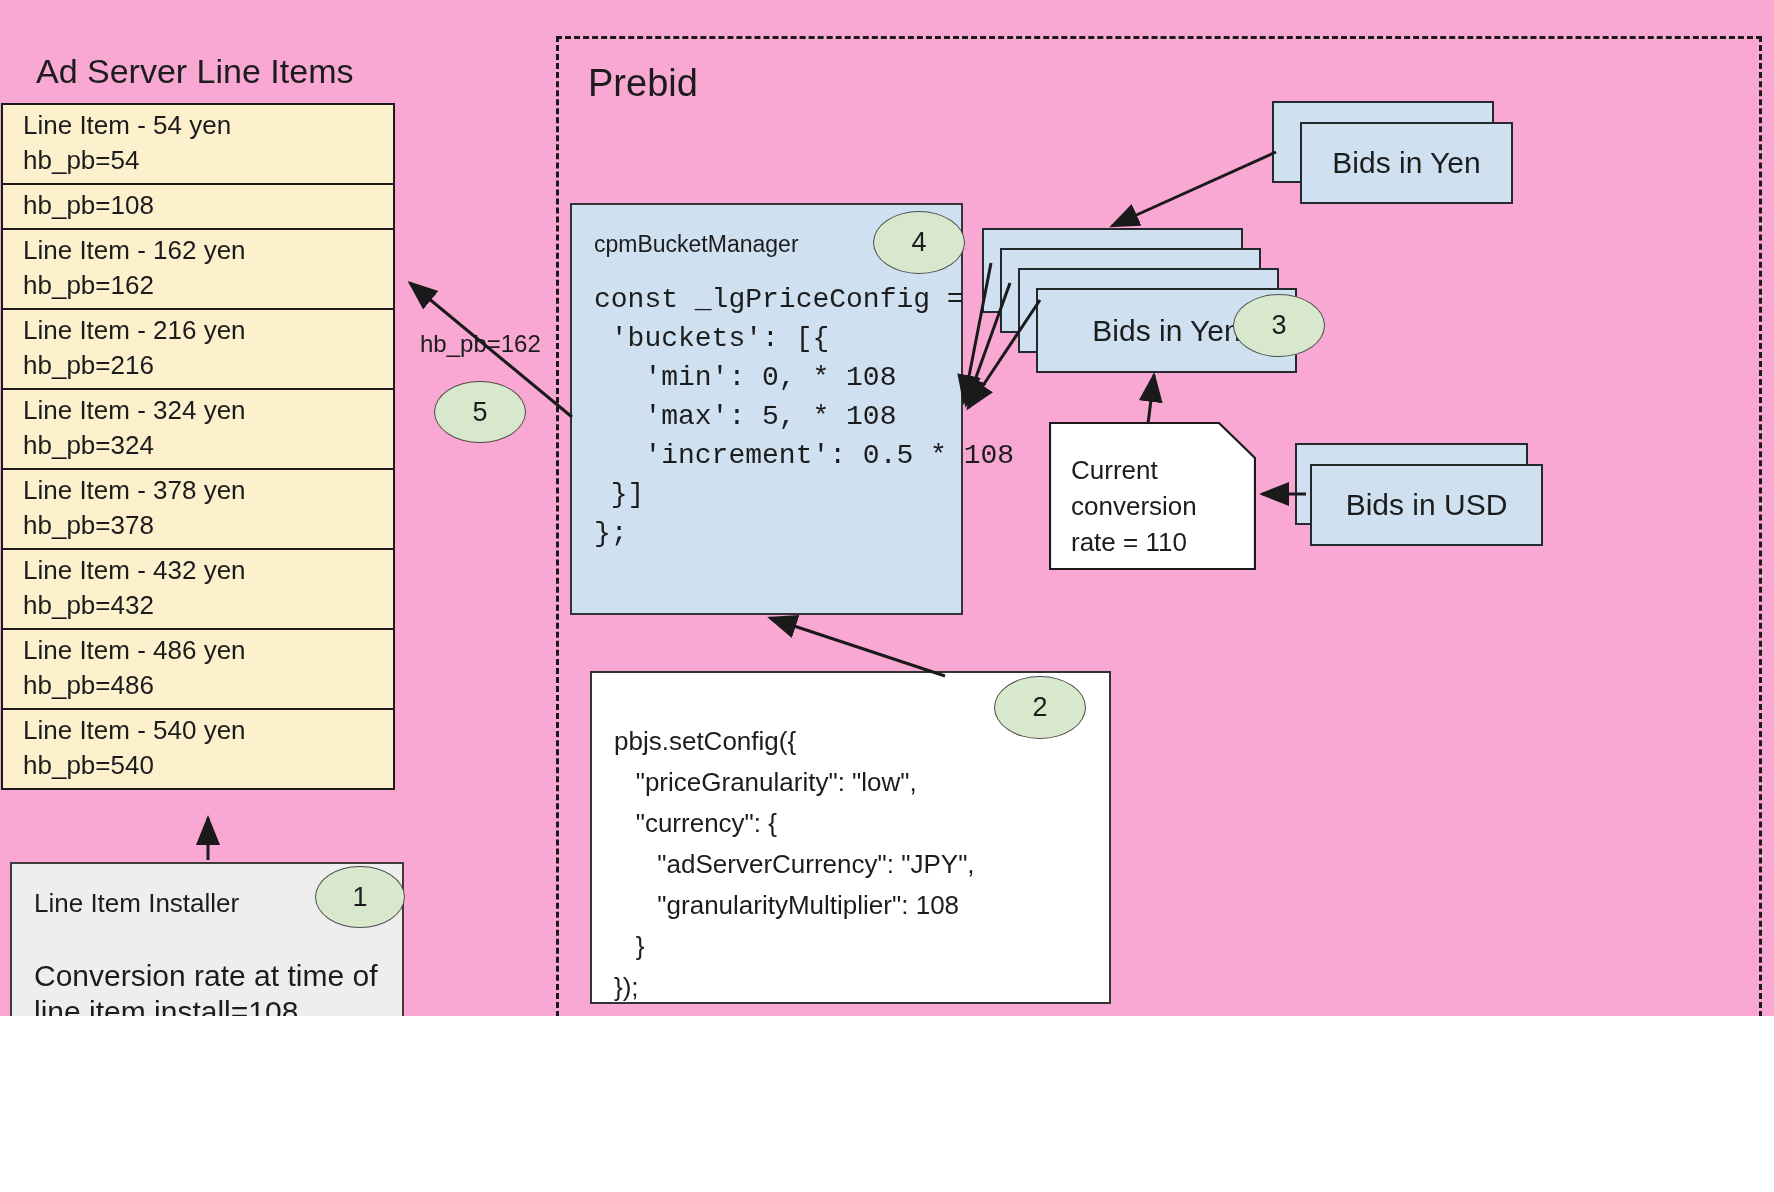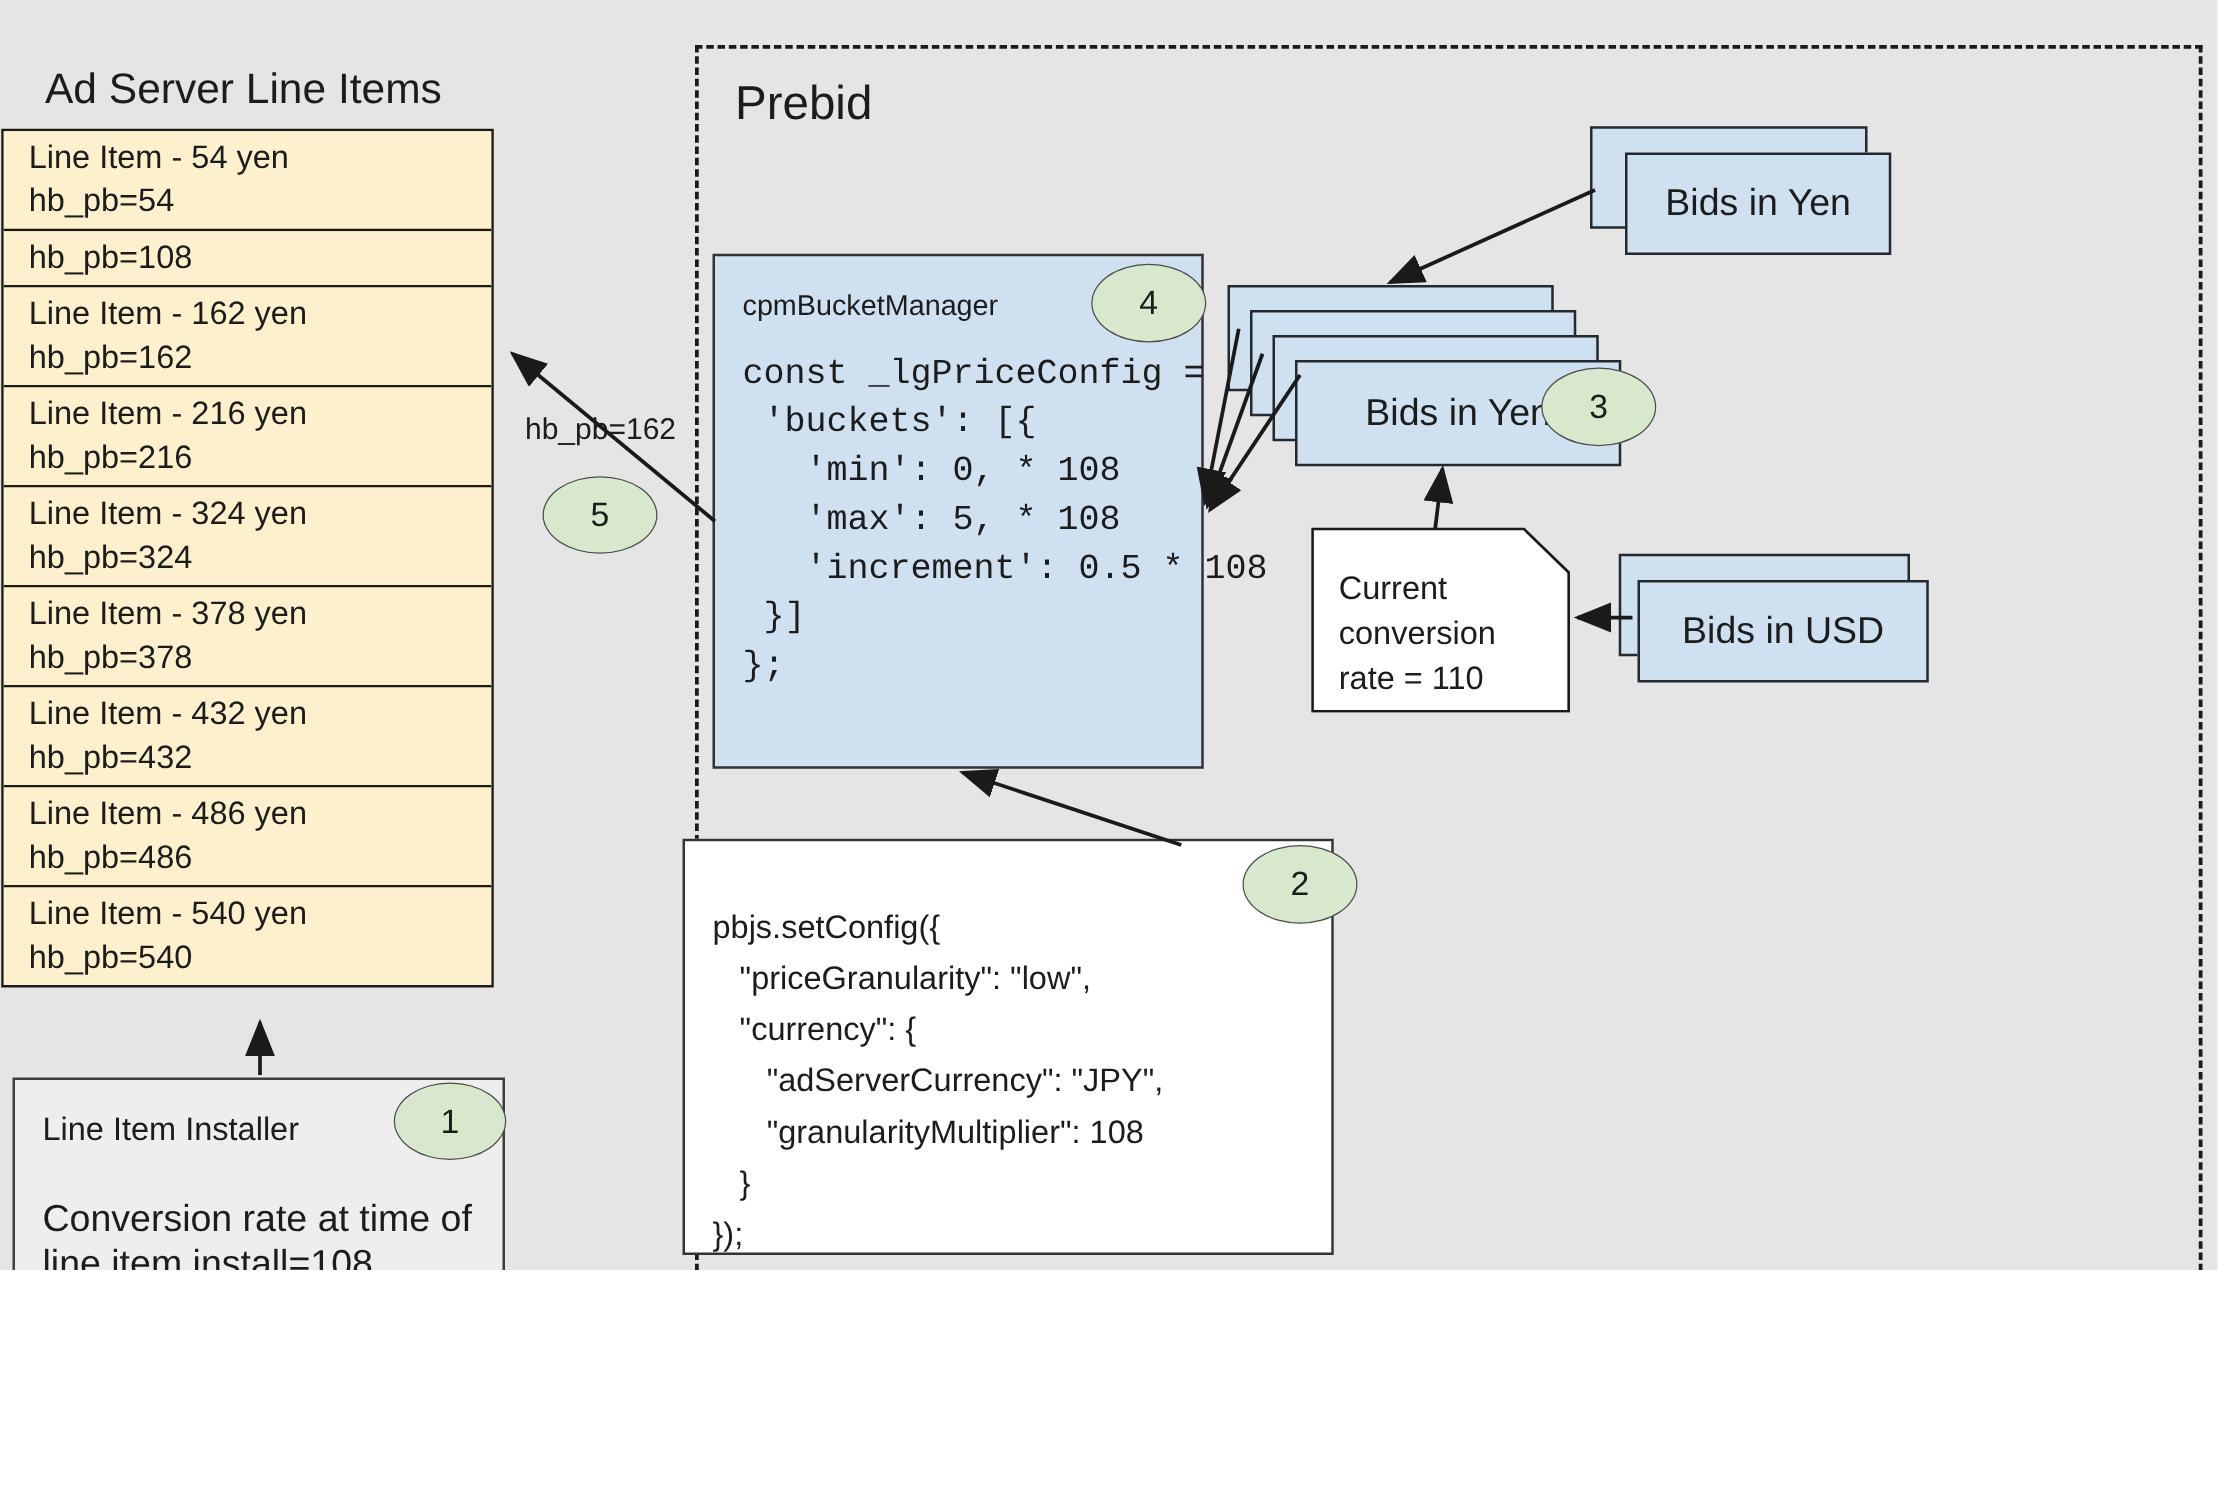--- a/index.html
+++ b/index.html
@@ -5,21 +5,21 @@
   html,body{margin:0;padding:0;background:#ffffff;}
   body{
     font-family:"Liberation Sans", sans-serif;
     color:#1a1a1a;
     -webkit-font-smoothing:antialiased;
   }
   #canvas{
     position:relative;
     width:1774px;
     height:1016px;
-    background:#e5e5e5;
+    background:#f9a8d4;
     overflow:hidden;
   }
   .abs{position:absolute;box-sizing:border-box;}
 
   
   #ad-server-title{
     left:36px; top:52px;
     font-size:34px;
     color:#1c1c1c;
     white-space:nowrap;
@@ -91,21 +91,21 @@
   #cpm-box .code{
     font-family:"Liberation Mono","DejaVu Sans Mono",monospace;
     font-size:28px;
     line-height:39px;
     color:#1c1c1c;
     white-space:pre;
   }
 
   
   #setconfig-box{
-    left:546px; top:671px;
+    left:590px; top:671px;
     width:521px; height:333px;
     border:2px solid #333;
     background:#ffffff;
     padding:48px 0 0 22px;
   }
   #setconfig-box .code{
     font-size:26px;
     line-height:41px;
     color:#1c1c1c;
     white-space:pre;

